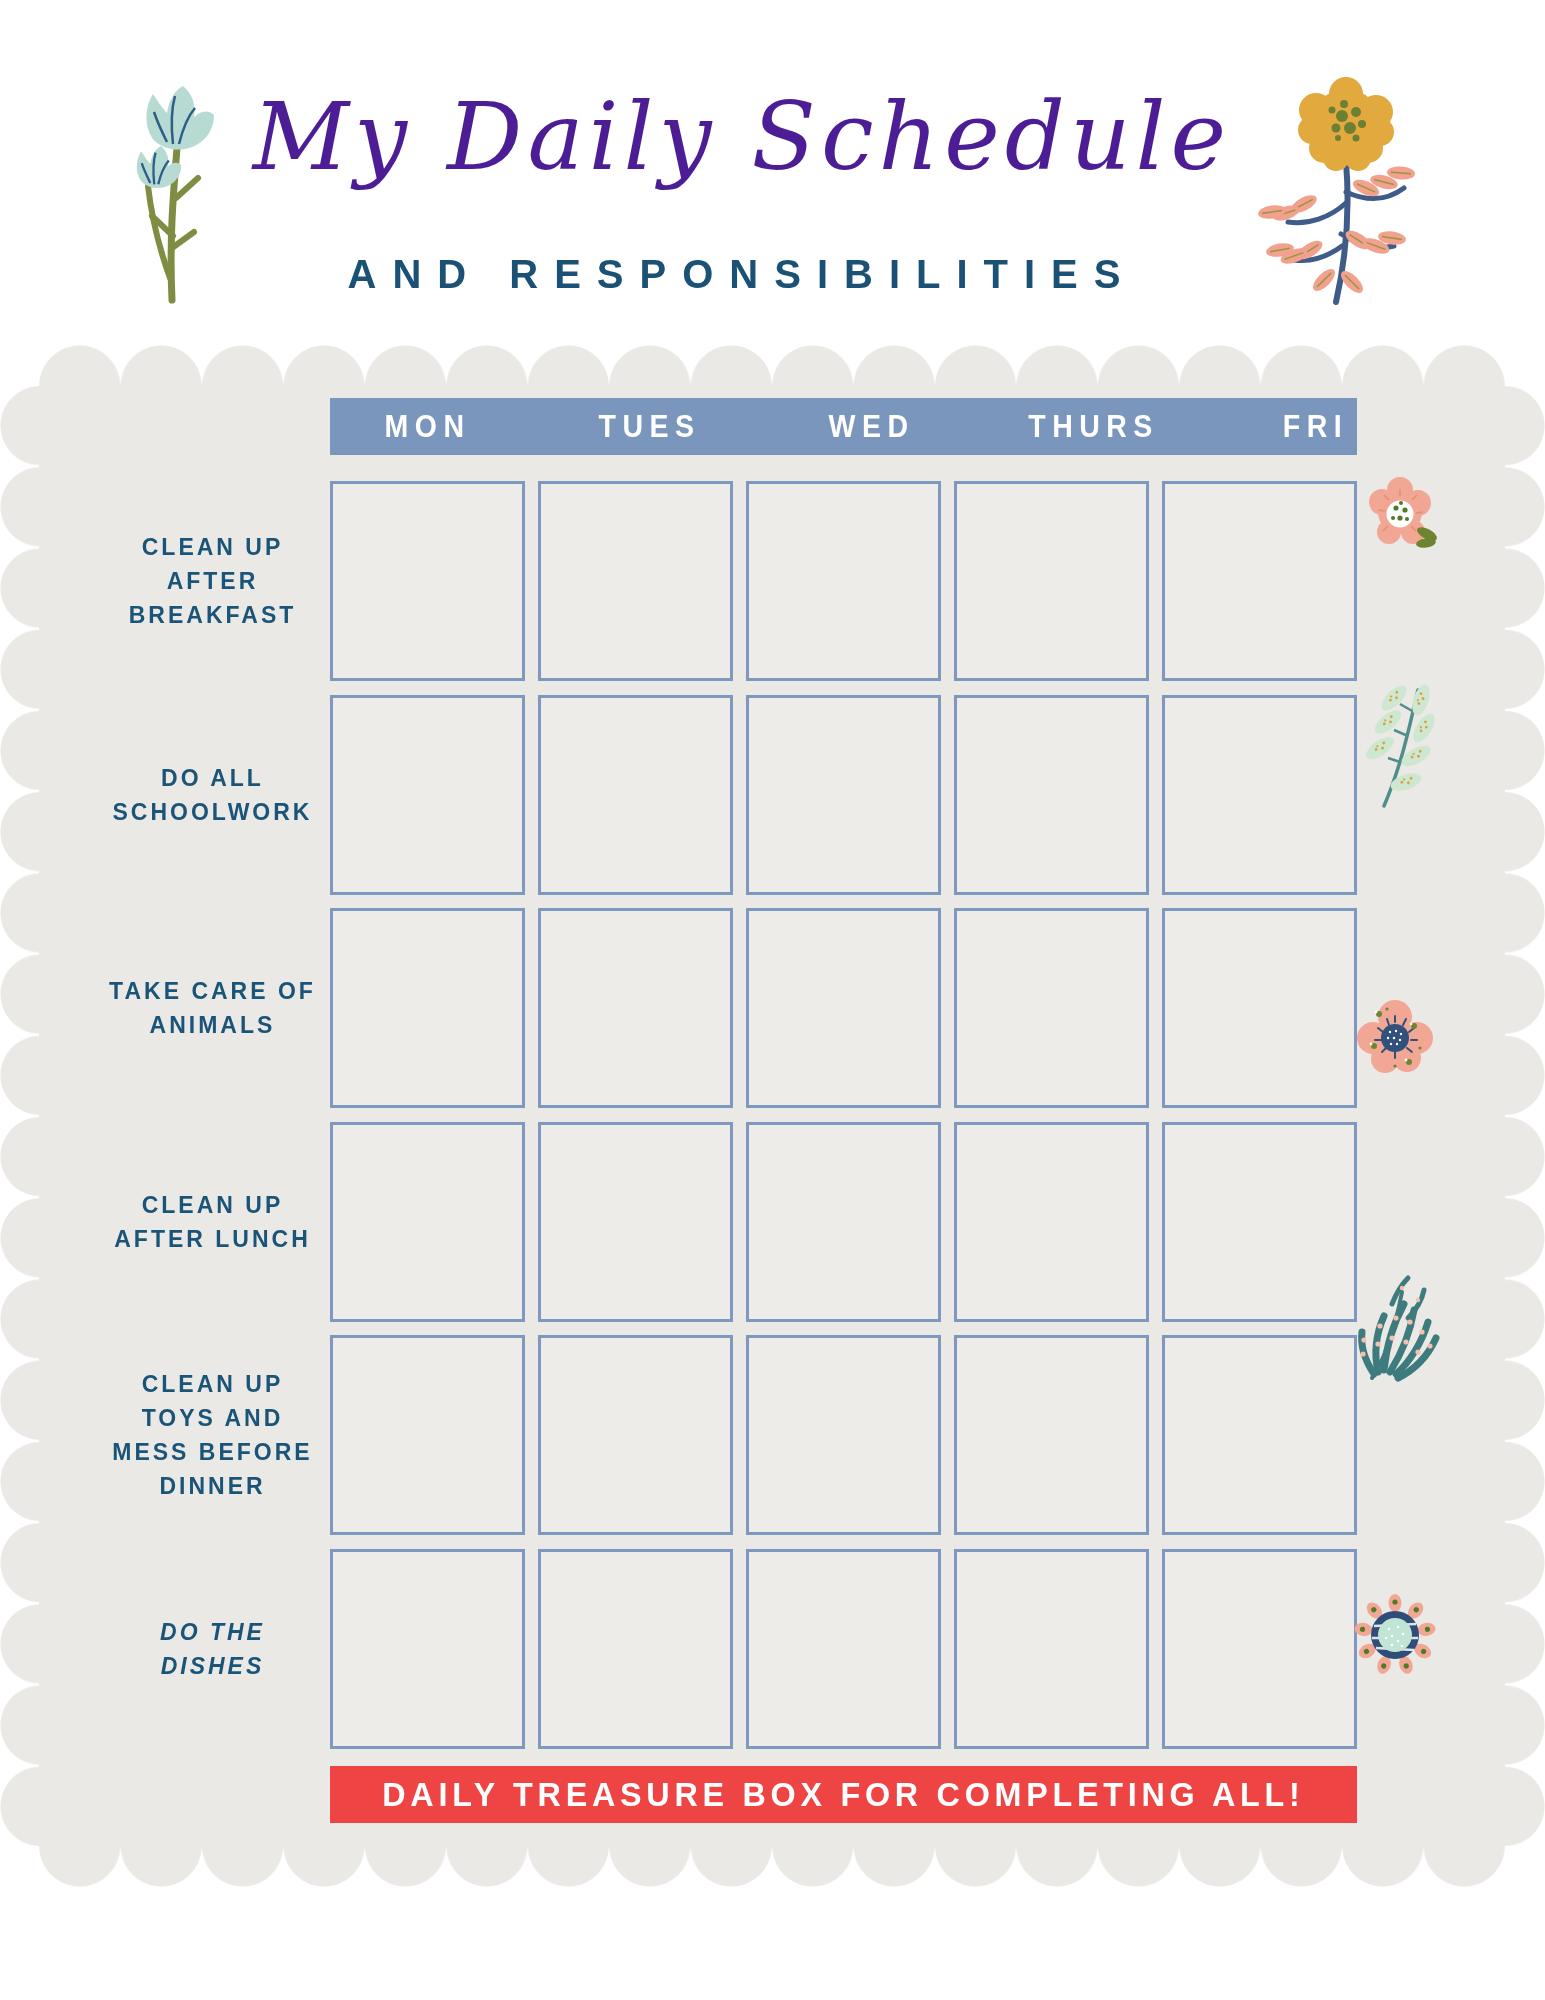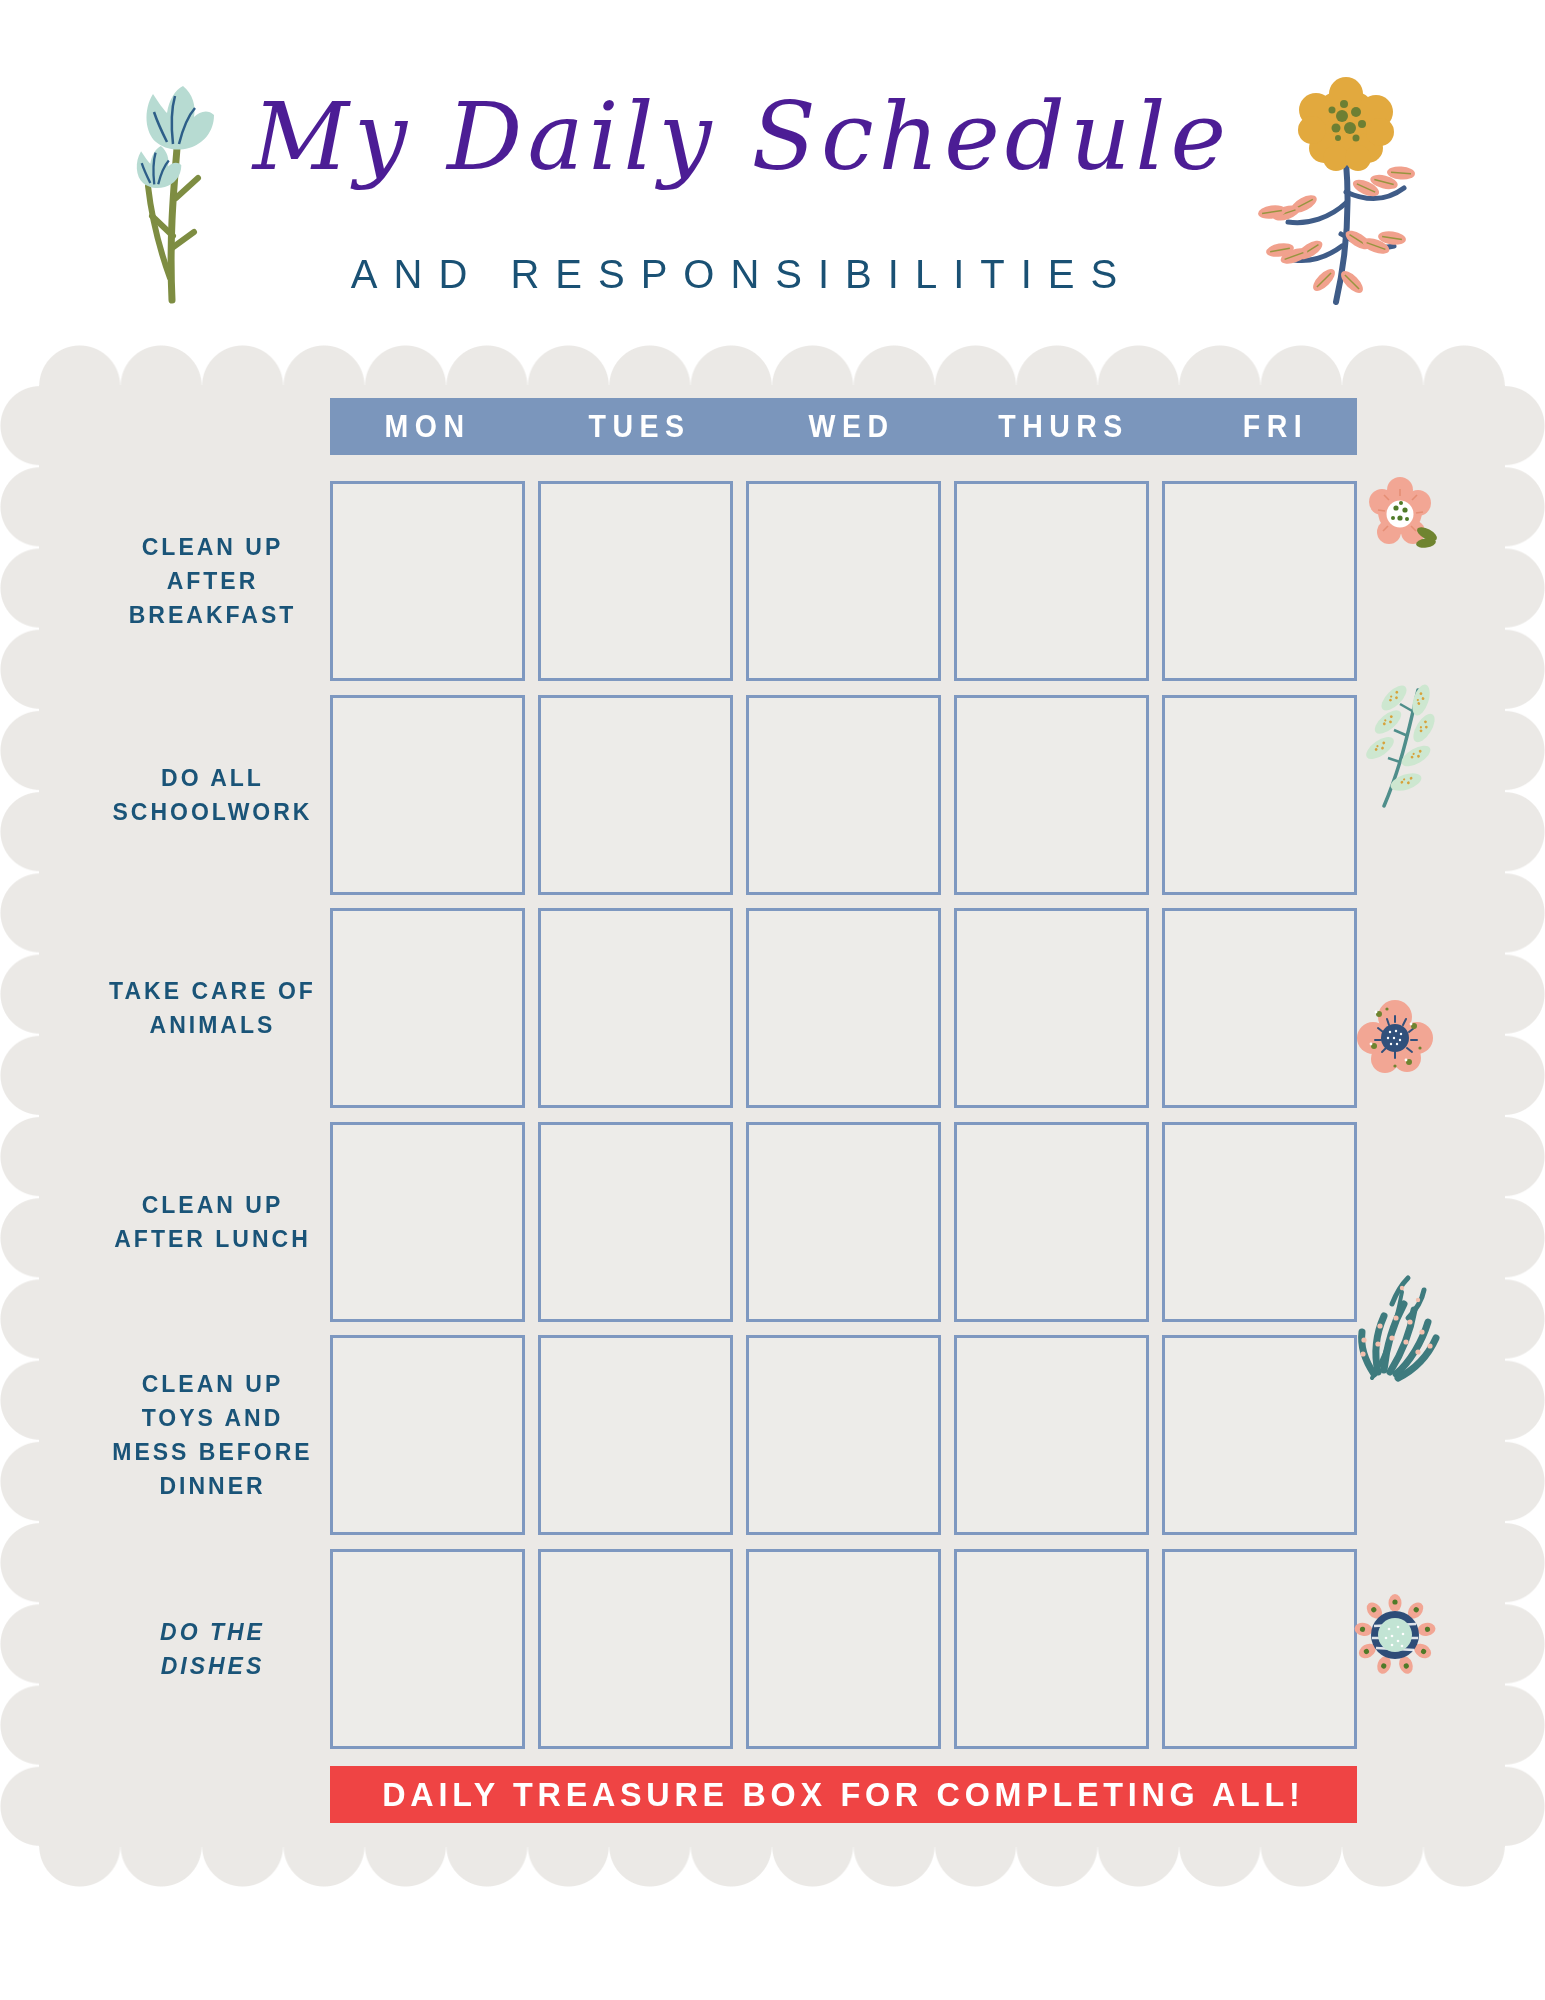--- a/index.html
+++ b/index.html
@@ -8,21 +8,21 @@
 
   
   .title{
     position:absolute;left:172px;top:52px;width:1140px;height:170px;
     text-align:center;line-height:170px;
     font-family:"DejaVu Serif",serif;font-style:italic;font-weight:500;
     font-size:94px;letter-spacing:5px;color:#4c1d95;white-space:nowrap;
   }
   .subtitle{
     position:absolute;left:172px;top:252px;width:1140px;
-    text-align:center;font-weight:normal;font-size:40px;letter-spacing:16px;
+    text-align:center;font-weight:bold;font-size:40px;letter-spacing:16px;
     color:#1a5174;white-space:nowrap;
   }
 
   
   .panel-body{position:absolute;left:39px;top:385px;width:1466px;height:1462px;
     background:#ebe9e6;}
   .scallop{position:absolute;}
   .scallop.top{left:39px;top:345px;width:1466px;height:41px;
     background-image:radial-gradient(circle 41px at 50% 100%, #ebe9e6 40px, transparent 41px);
     background-size:calc(100%/18) 100%;background-repeat:repeat-x;}
@@ -32,21 +32,21 @@
   .scallop.left{left:0px;top:385px;width:40px;height:1462px;
     background-image:radial-gradient(circle 40px at 100% 50%, #ebe9e6 39px, transparent 40px);
     background-size:100% calc(100%/18);background-repeat:repeat-y;}
   .scallop.right{left:1505px;top:385px;width:40px;height:1462px;
     background-image:radial-gradient(circle 40px at 0% 50%, #ebe9e6 39px, transparent 40px);
     background-size:100% calc(100%/18);background-repeat:repeat-y;}
 
   
   .day-bar{position:absolute;left:330px;top:398px;width:1027px;height:57px;
     background:#7b96bc;display:grid;grid-template-columns:repeat(5,195px);
-    column-gap:17px;align-items:center;}
+    column-gap:27px;align-items:center;}
   .day-header{text-align:center;color:#ffffff;font-weight:bold;font-size:31px;
     letter-spacing:7px;transform:scaleX(.92);}
   .grid{position:absolute;left:330px;top:481px;width:1027px;
     display:grid;grid-template-columns:repeat(5,195px);
     grid-template-rows:repeat(6,200px);column-gap:13px;row-gap:13.5px;}
   .cell{background:#edece9;border:3px solid #7e98c0;box-sizing:border-box;}
   .row-label{position:absolute;left:90px;width:245px;height:200px;
     display:flex;align-items:center;justify-content:center;text-align:center;
     color:#1a5478;font-weight:bold;font-size:23px;letter-spacing:3px;
     line-height:34px;white-space:pre-line;}

